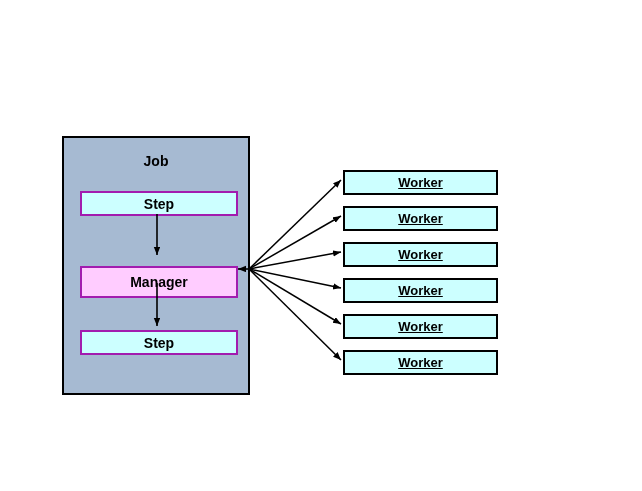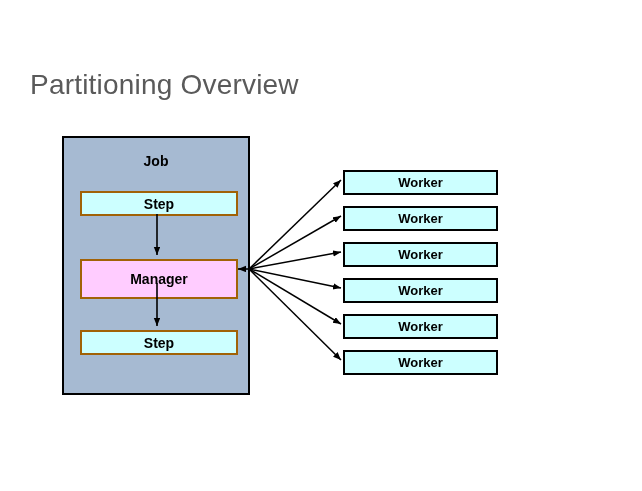--- a/index.html
+++ b/index.html
@@ -51,21 +51,21 @@
     font-size: 14px;
     font-weight: bold;
     color: #000000;
     font-family: "Liberation Sans", sans-serif;
     margin-top: 8px;
   }
   
   .node-box {
     position: absolute;
     box-sizing: border-box;
-    border: 2px solid #a16207;
+    border: 2px solid #a21caf;
     display: flex;
     align-items: center;
     justify-content: center;
     font-size: 14px;
     font-weight: bold;
     color: #000000;
     font-family: "Liberation Sans", sans-serif;
   }
   .node-step {
     background: #ccffff;
@@ -74,23 +74,23 @@
     background: #ffccff;
   }
   #step-top {
     left: 16px;
     top: 53px;
     width: 158px;
     height: 25px;
   }
   #manager-box {
     left: 16px;
-    top: 121px;
+    top: 128px;
     width: 158px;
-    height: 40px;
+    height: 32px;
   }
   #step-bottom {
     left: 16px;
     top: 192px;
     width: 158px;
     height: 25px;
   }
   
   .worker-box {
     position: absolute;
@@ -100,37 +100,37 @@
     box-sizing: border-box;
     background: #ccffff;
     border: 2px solid #000000;
     display: flex;
     align-items: center;
     justify-content: center;
     font-size: 13px;
     font-weight: bold;
     color: #000000;
     font-family: "Liberation Sans", sans-serif;
+    text-decoration: underline;
   }
   
   #arrow-layer {
     position: absolute;
     left: 0;
     top: 0;
     width: 642px;
     height: 491px;
     pointer-events: none;
   }
 </style>
 </head>
 <body>
 
 <div id="canvas">
 
-  <div id="page-title">Partitioning Overview</div>
 
   <div id="job-container">
 
     <div id="job-label">Job</div>
 
     <div class="node-box node-step" id="step-top">
       <span>Step</span>
     </div>
 
     <div class="node-box node-manager" id="manager-box">

